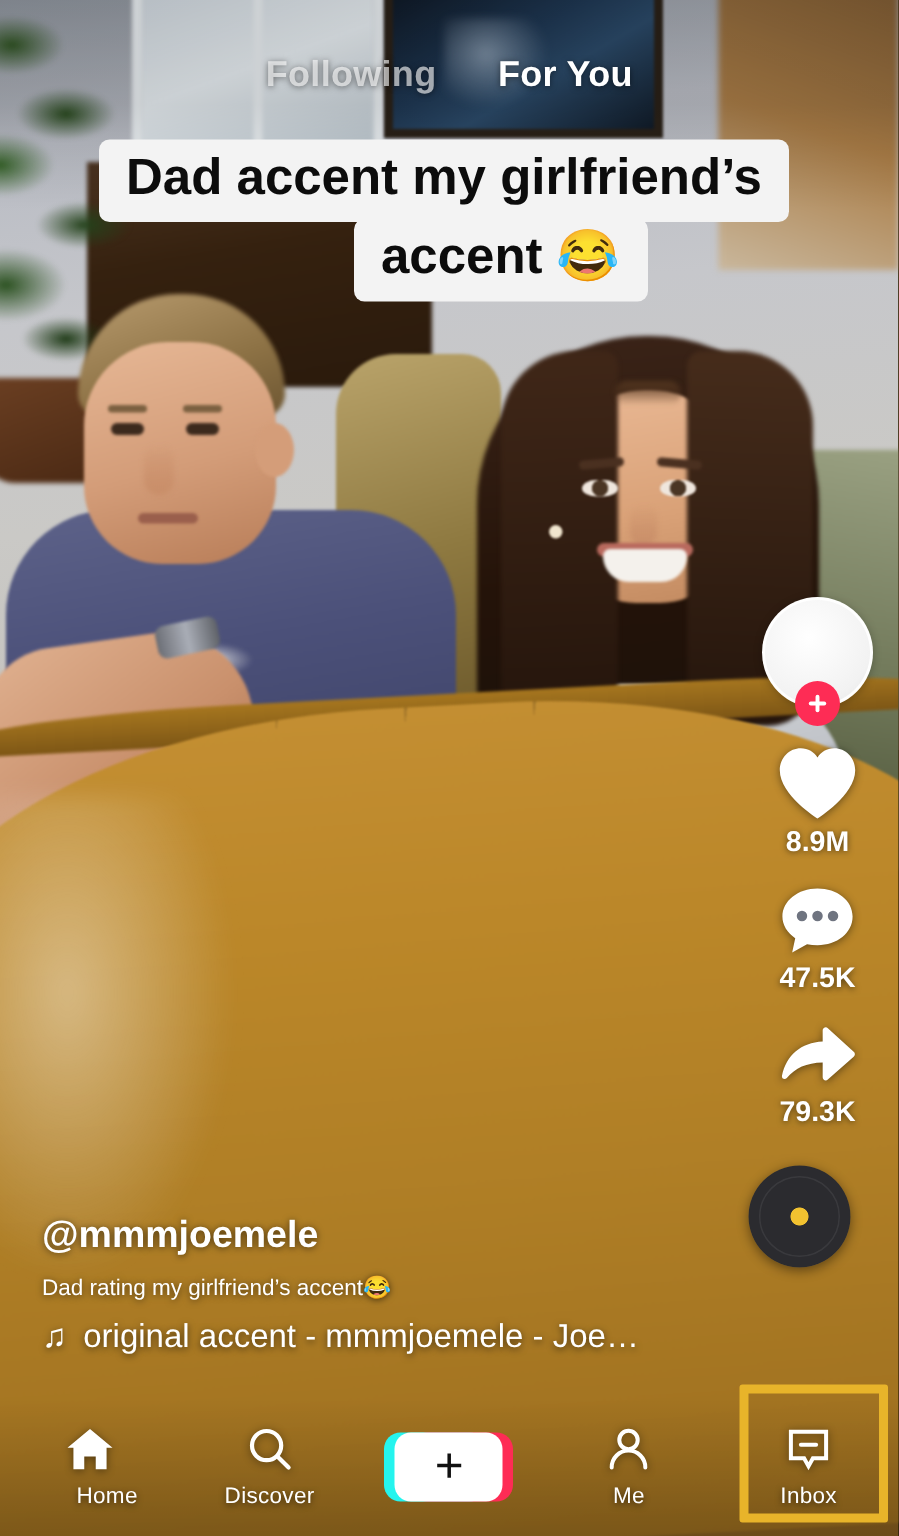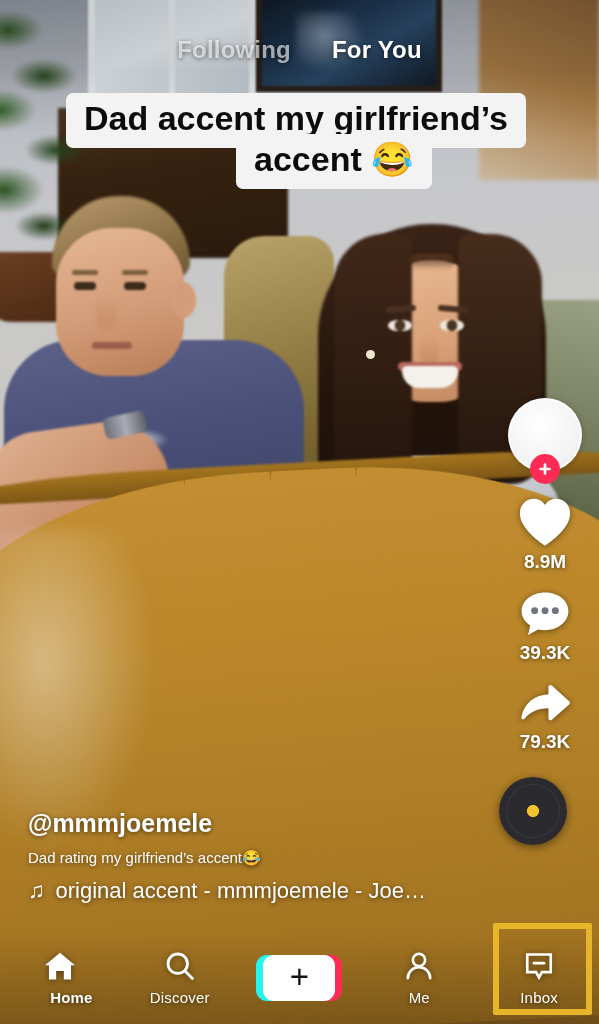--- a/index.html
+++ b/index.html
@@ -268,21 +268,21 @@
     display:inline-block;
     background:#f3f3f3;
     color:#0c0c0c;
     font-size:34px; font-weight:700;
     padding:6px 18px 10px;
     border-radius:7px;
     line-height:1.16;
     white-space:nowrap;
   }
   .sticker-l1{ position:absolute; left:66px; top:93px; }
-  .sticker-l2{ position:absolute; left:196px; top:134px;padding-left:40px; }
+  .sticker-l2{ position:absolute; left:196px; top:146px;padding-left:40px; }
 
   
   .rail{
     position:absolute; right:8px; top:398px; width:92px; z-index:22;
     display:flex; flex-direction:column; 
   }
   .rail-item{ display:flex; flex-direction:column; align-items:center; }
   .avatar-wrap{ position:relative; width:74px; height:86px; margin-bottom:10px; }
   .avatar{
     width:74px; height:74px; border-radius:50%;
@@ -332,21 +332,21 @@
     background:linear-gradient(180deg,rgba(0,0,0,0),rgba(0,0,0,.22));
   }
   .nav-item{
     flex:1; display:flex; flex-direction:column; align-items:center; justify-content:center;
     gap:7px; height:92px; cursor:pointer;
   }
   .nav-label{
     color:#fff; font-size:15px; letter-spacing:.2px;
     text-shadow:0 1px 4px rgba(0,0,0,.6);
   }
-  .nav-label.active{ font-weight:700;padding-left:23px; }
+  .nav-label.active{ font-weight:400;padding-left:23px; }
   .nav-icon{ display:block; filter:drop-shadow(0 1px 3px rgba(0,0,0,.45)); }
   .create-btn{
     position:relative; width:72px; height:46px; border-radius:11px;
     background:#fff; display:flex; align-items:center; justify-content:center;
   }
   .create-btn:before,.create-btn:after{
     content:""; position:absolute; top:0; width:68px; height:46px; border-radius:11px; z-index:-1;
   }
   .create-btn:before{ left:-7px; background:#25f4ee; }
   .create-btn:after{ right:-7px; background:#fe2c55; }
@@ -451,21 +451,21 @@
 
     <div class="rail-gap"></div>
 
     <div class="rail-item">
       <svg class="rail-icon" width="54" height="50" viewBox="0 0 24 22">
         <path d="M12 1.4c-5.8 0-10.4 3.7-10.4 8.3 0 2.6 1.5 4.9 3.8 6.4l-.9 4.2 4.4-2.4c1 .2 2 .3 3.1.3 5.8 0 10.4-3.7 10.4-8.5S17.8 1.4 12 1.4z" fill="#fff"></path>
         <circle cx="7.4" cy="9.5" r="1.55" fill="#6f7480"></circle>
         <circle cx="12" cy="9.5" r="1.55" fill="#6f7480"></circle>
         <circle cx="16.6" cy="9.5" r="1.55" fill="#6f7480"></circle>
       </svg>
-      <div class="rail-count">39.3K</div>
+      <div class="rail-count">47.5K</div>
     </div>
 
     <div class="rail-gap"></div>
 
     <div class="rail-item">
       <svg class="rail-icon" width="56" height="48" viewBox="0 0 26 22">
         <path d="M14.6 2.1v4.4C7.9 6.9 3.4 10.6 2 17.1c-.2.9.9 1.4 1.5.7 2.6-3.1 6.1-4.7 11.1-4.8v4.6c0 .9 1 1.3 1.6.7l8-7.1c.5-.4.5-1.1 0-1.5l-8-7.3c-.6-.6-1.6-.1-1.6.7z" fill="#fff"></path>
       </svg>
       <div class="rail-count">79.3K</div>
     </div>

